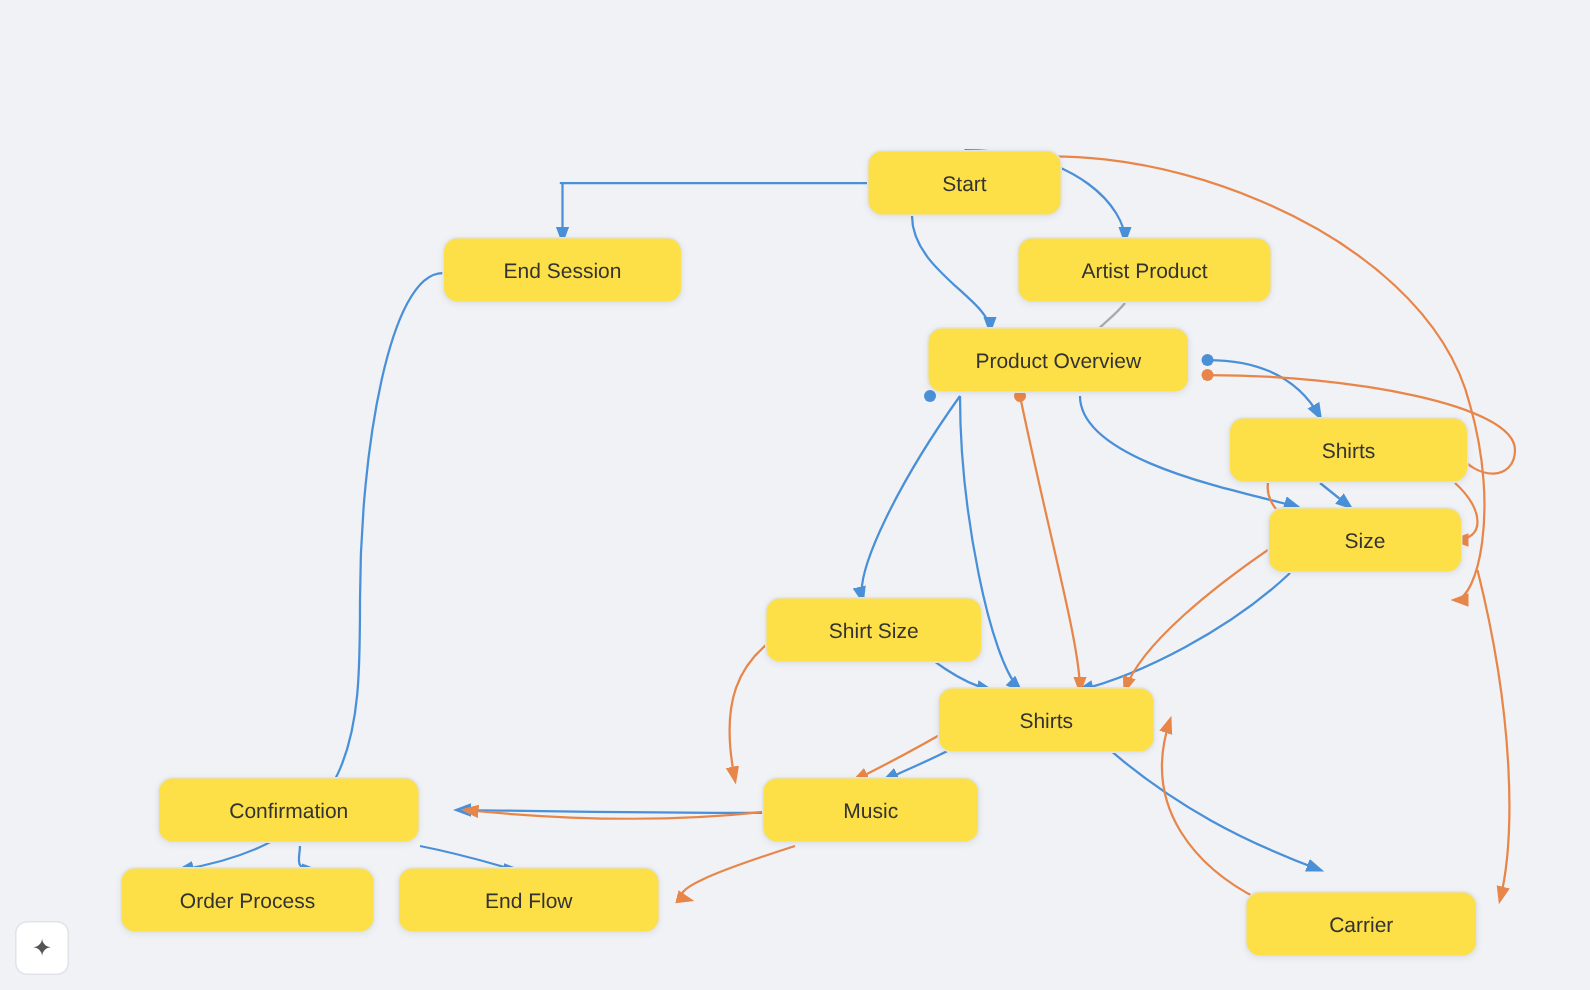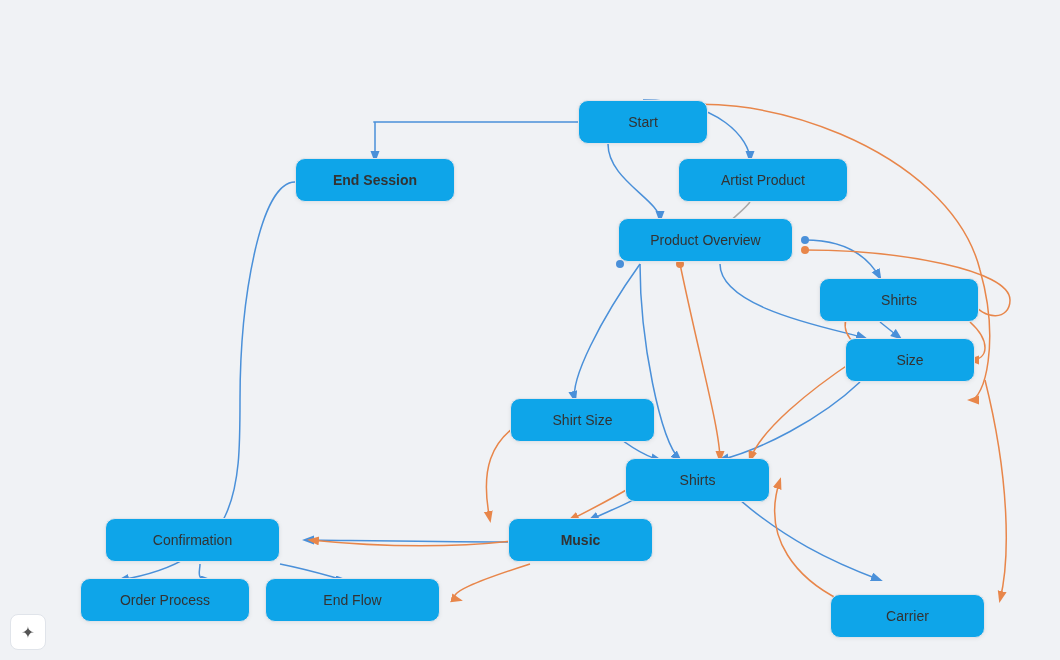--- a/index.html
+++ b/index.html
@@ -12,21 +12,21 @@
       position: relative;
     }
     .canvas {
       position: absolute;
       top: 0; left: 0;
       width: 1060px;
       height: 660px;
     }
     .node {
       position: absolute;
-      background: #0ea5e9;
+      background: #fde047;
       border: 1.5px solid #e0e4ea;
       border-radius: 10px;
       display: flex;
       align-items: center;
       justify-content: center;
       font-size: 14px;
       color: #333;
       font-weight: 400;
       box-shadow: 0 1px 4px rgba(0,0,0,0.06);
       white-space: nowrap;
@@ -128,42 +128,42 @@
     </marker>
     <marker id="arrowGray" markerWidth="8" markerHeight="8" refX="6" refY="3" orient="auto">
       <path d="M0,0 L0,6 L8,3 z" fill="#aaa"></path>
     </marker>
   </defs>
 </svg>
 
 <div class="node" style="left:578px;top:100px;width:130px;">
   <span>Start</span>
 </div>
-<div class="node" style="left:295px;top:158px;width:160px;font-weight:bold;">
+<div class="node" style="left:295px;top:158px;width:160px;">
   <span>End Session</span>
 </div>
 <div class="node" style="left:678px;top:158px;width:170px;">
   <span>Artist Product</span>
 </div>
 <div class="node" style="left:618px;top:218px;width:175px;">
   <span>Product Overview</span>
 </div>
 <div class="node" style="left:819px;top:278px;width:160px;">
   <span>Shirts</span>
 </div>
 <div class="node" style="left:845px;top:338px;width:130px;">
   <span>Size</span>
 </div>
 <div class="node" style="left:510px;top:398px;width:145px;">
   <span>Shirt Size</span>
 </div>
 <div class="node" style="left:625px;top:458px;width:145px;">
   <span>Shirts</span>
 </div>
-<div class="node" style="left:508px;top:518px;width:145px;font-weight:bold;">
+<div class="node" style="left:508px;top:518px;width:145px;">
   <span>Music</span>
 </div>
 <div class="node" style="left:105px;top:518px;width:175px;">
   <span>Confirmation</span>
 </div>
 <div class="node" style="left:80px;top:578px;width:170px;">
   <span>Order Process</span>
 </div>
 <div class="node" style="left:265px;top:578px;width:175px;text-align:center;">
   <span>End Flow</span>

